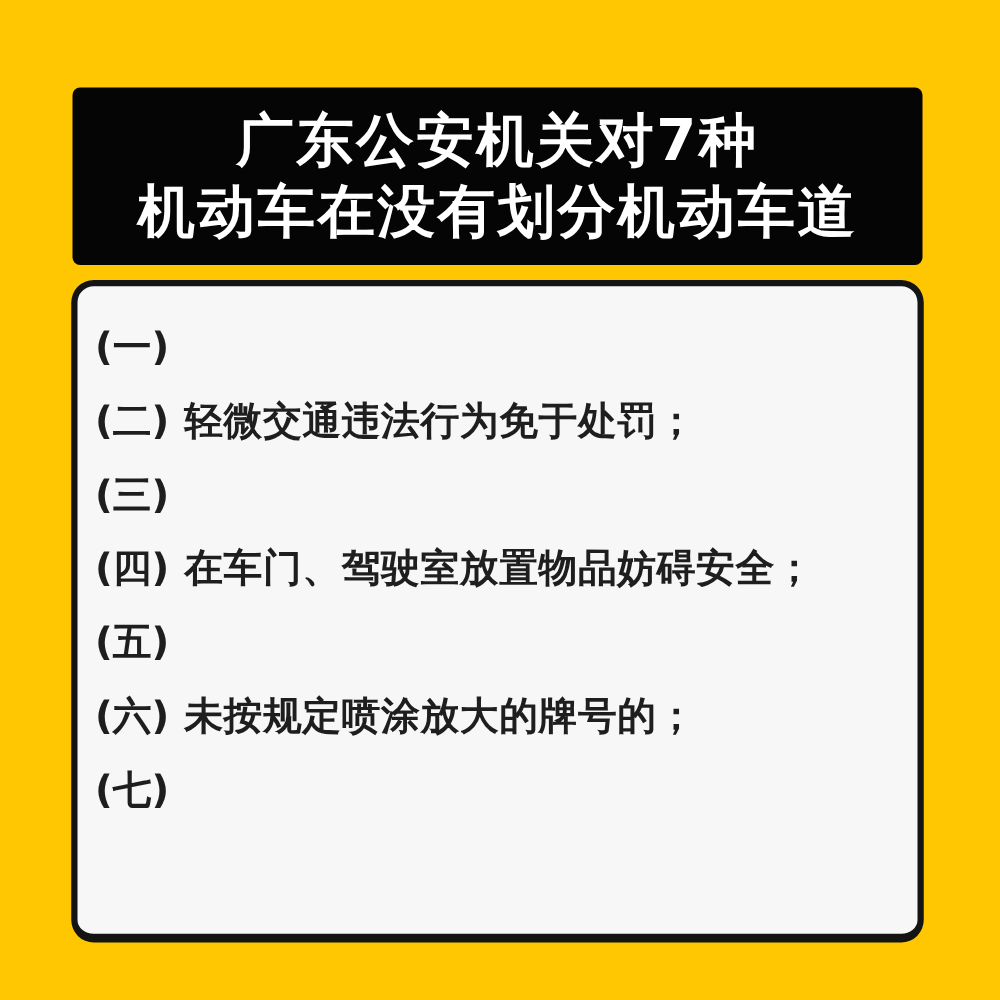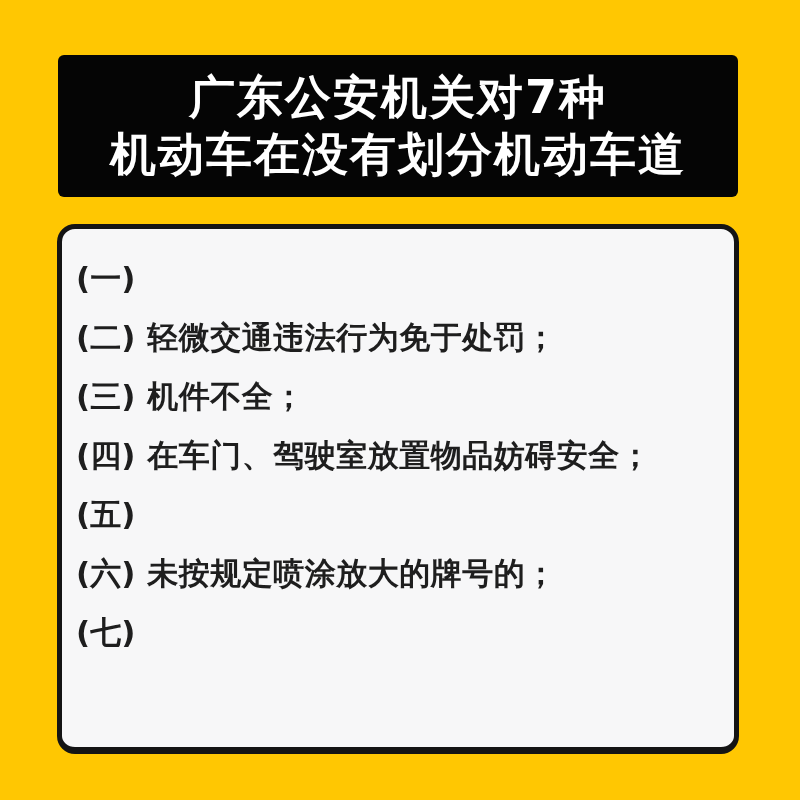--- a/index.html
+++ b/index.html
@@ -14,21 +14,21 @@
     position: relative;
     font-family: "DejaVu Sans", "Liberation Sans", sans-serif;
   }
   .poster {
     position: absolute;
     inset: 0;
   }
   .banner {
     position: absolute;
     left: 58px;
-    top: 55px;
+    top: 70px;
     width: 680px;
     height: 142px;
     background: #050505;
     border-radius: 6px;
     display: flex;
     flex-direction: column;
     align-items: center;
     justify-content: center;
     text-align: center;
   }
@@ -92,21 +92,20 @@
       <span class="rule-num">(一)</span>
     </div>
 
     <div class="rule-item">
       <span class="rule-num">(二)</span>
       <span class="rule-text">轻微交通违法行为免于处罚；</span>
     </div>
 
     <div class="rule-item">
       <span class="rule-num">(三)</span>
-      <span class="rule-text">机件不全；</span>
     </div>
 
     <div class="rule-item">
       <span class="rule-num">(四)</span>
       <span class="rule-text">在车门、驾驶室放置物品妨碍安全；</span>
     </div>
 
     <div class="rule-item">
       <span class="rule-num">(五)</span>
     </div>

